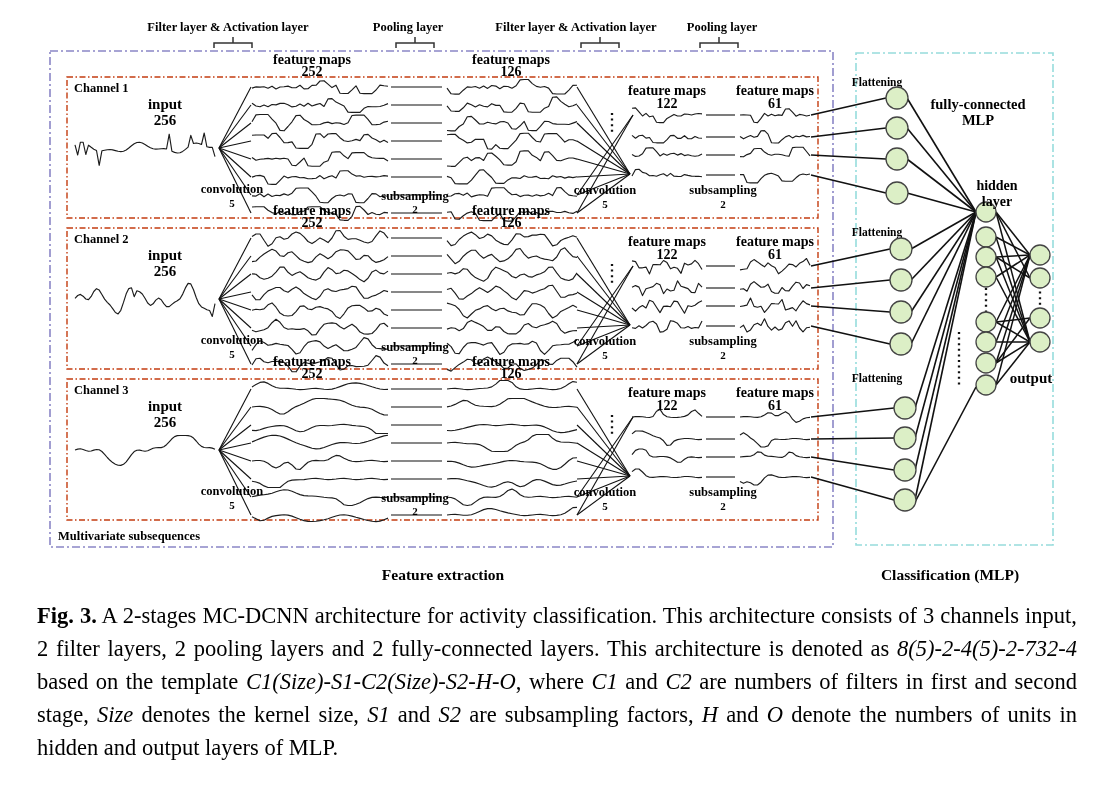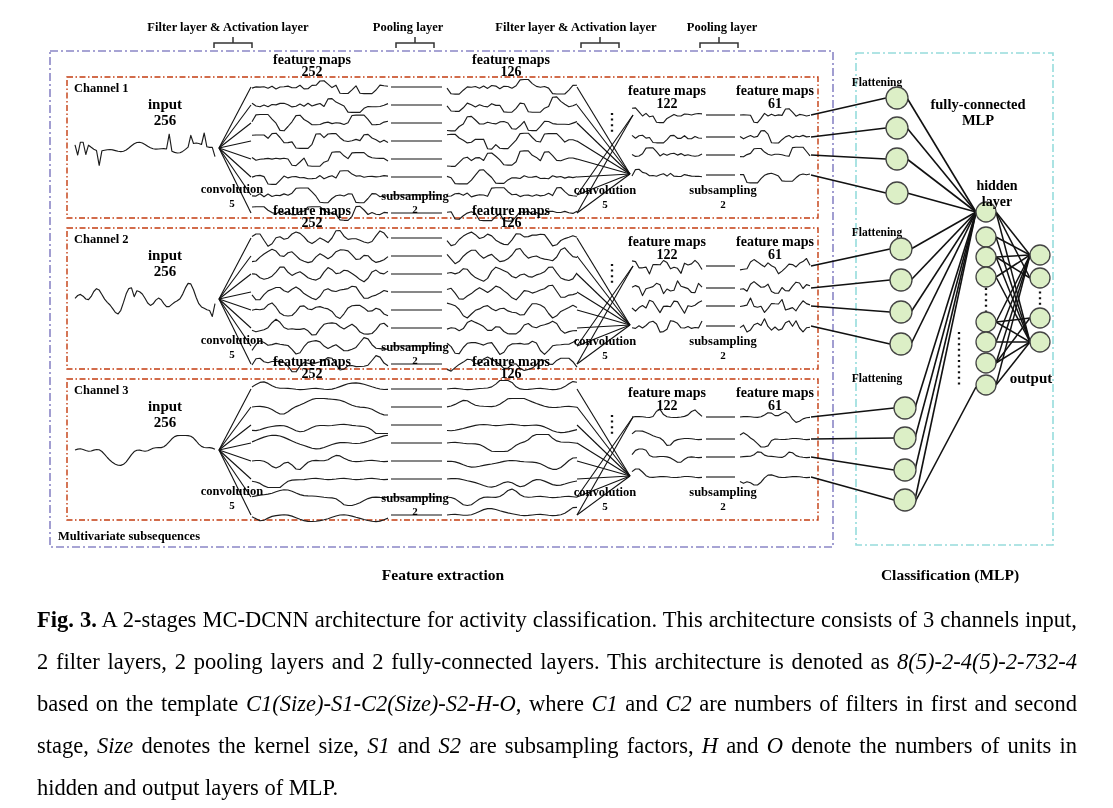--- a/index.html
+++ b/index.html
@@ -1,21 +1,21 @@
 <!DOCTYPE html>
 <html><head>
 <meta charset="utf-8">
 <style>
   html,body{margin:0;padding:0;background:#ffffff;}
   .page{position:relative;width:1113px;height:808px;background:#ffffff;overflow:hidden;
         font-family:"Liberation Serif",serif;color:#000;}
   #dsvg{display:block;}
   #dsvg text{font-family:"Liberation Serif",serif;font-weight:bold;fill:#000;}
   .caption{position:absolute;left:37px;width:1040px;top:599px;font-size:22.5px;
-           line-height:42px;text-align:justify;color:#000;}
+           line-height:33px;text-align:justify;color:#000;}
   .caption .b{font-weight:bold;}
   .caption .i{font-style:italic;}
 </style>
 </head>
 <body>
 
 <div class="page">
   <svg id="dsvg" width="1113" height="595" viewBox="0 0 1113 595">
     <rect x="50" y="51" width="783" height="496" fill="none" stroke="#8a86c6" stroke-width="1.6" stroke-dasharray="8 3 2 3"></rect>
     <rect x="856" y="53" width="197" height="492" fill="none" stroke="#96dcdc" stroke-width="1.6" stroke-dasharray="8 3 2 3"></rect>

